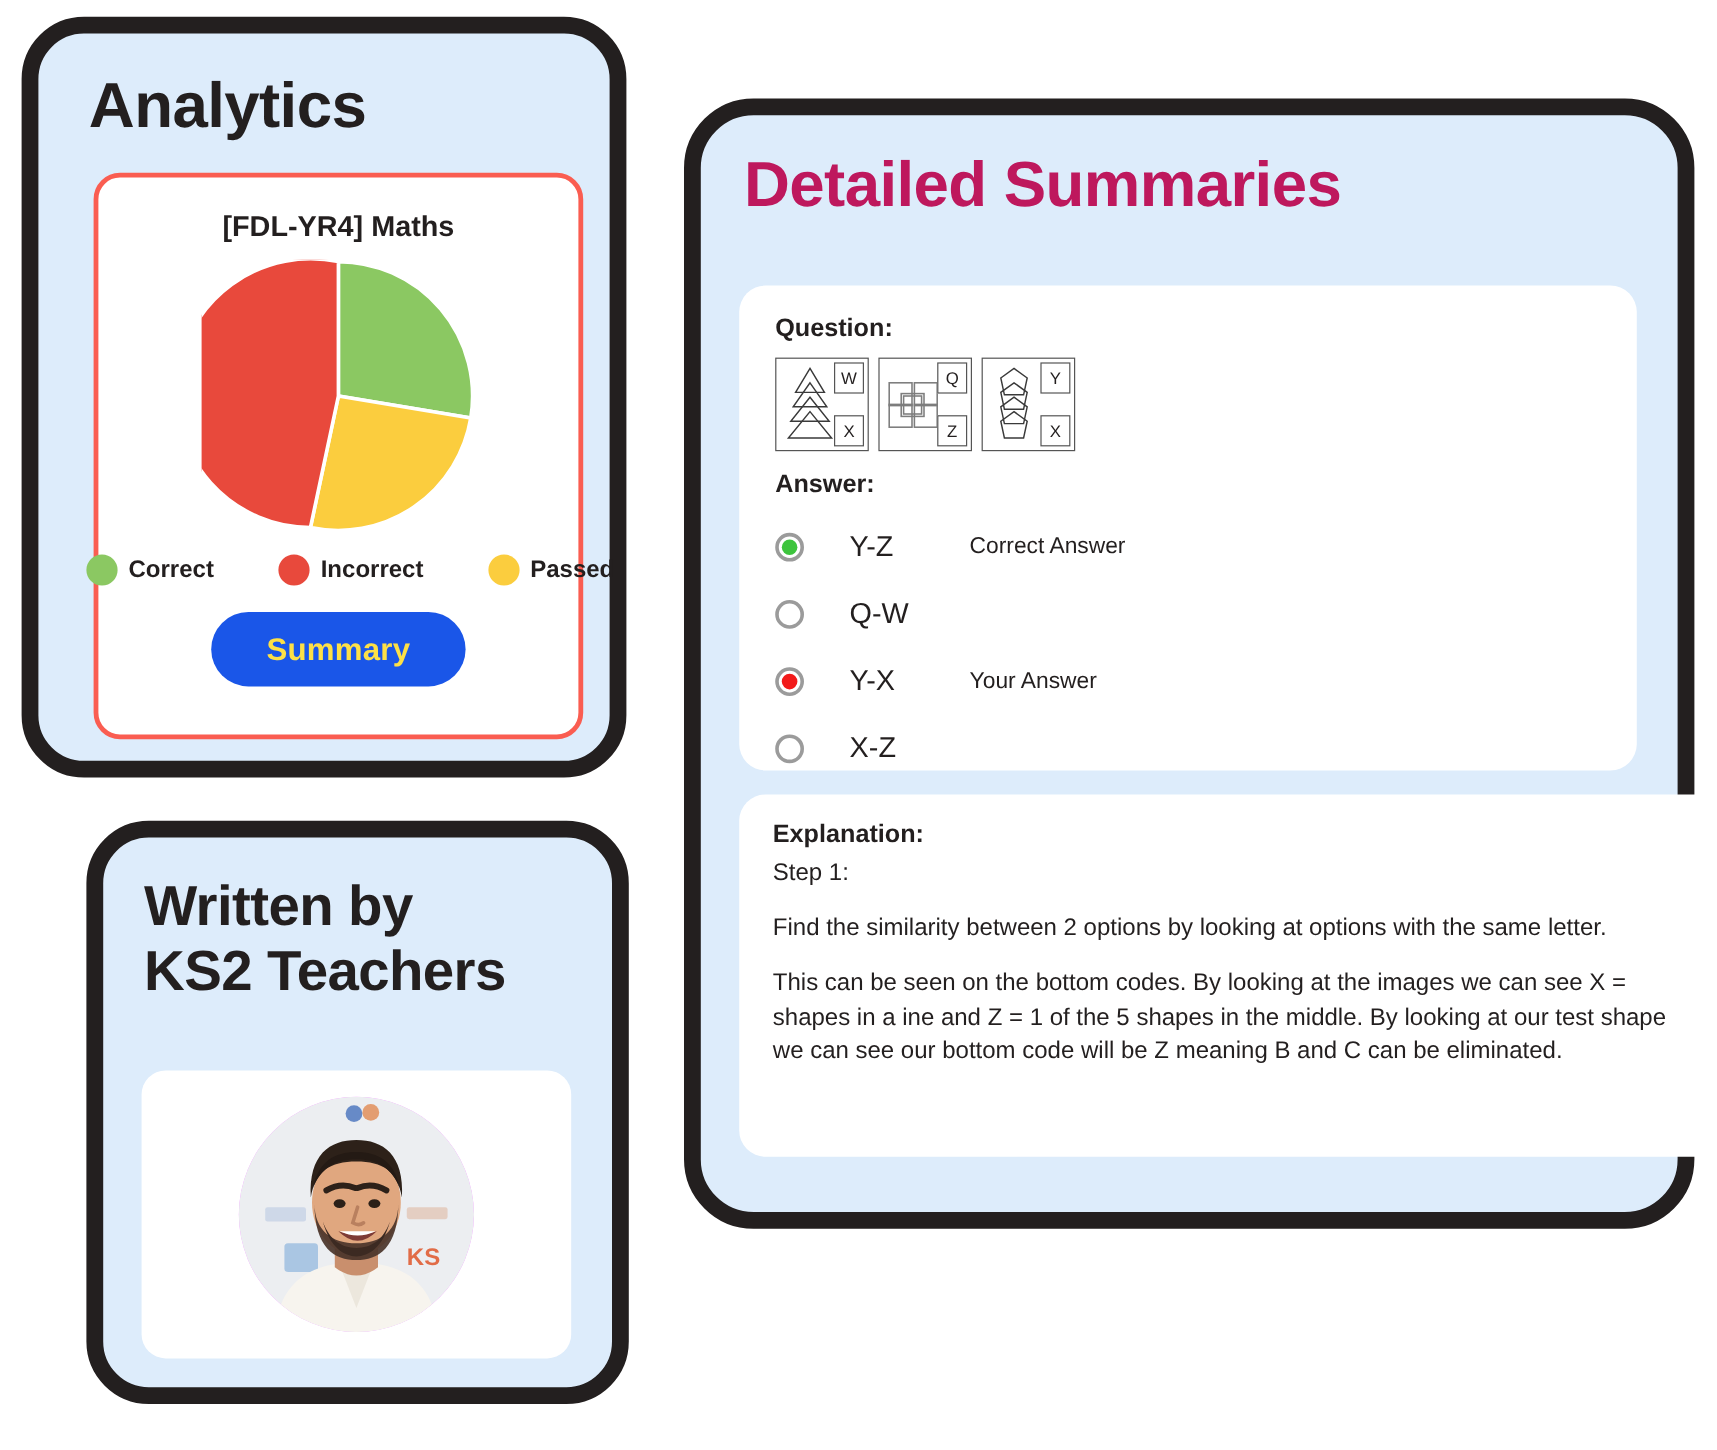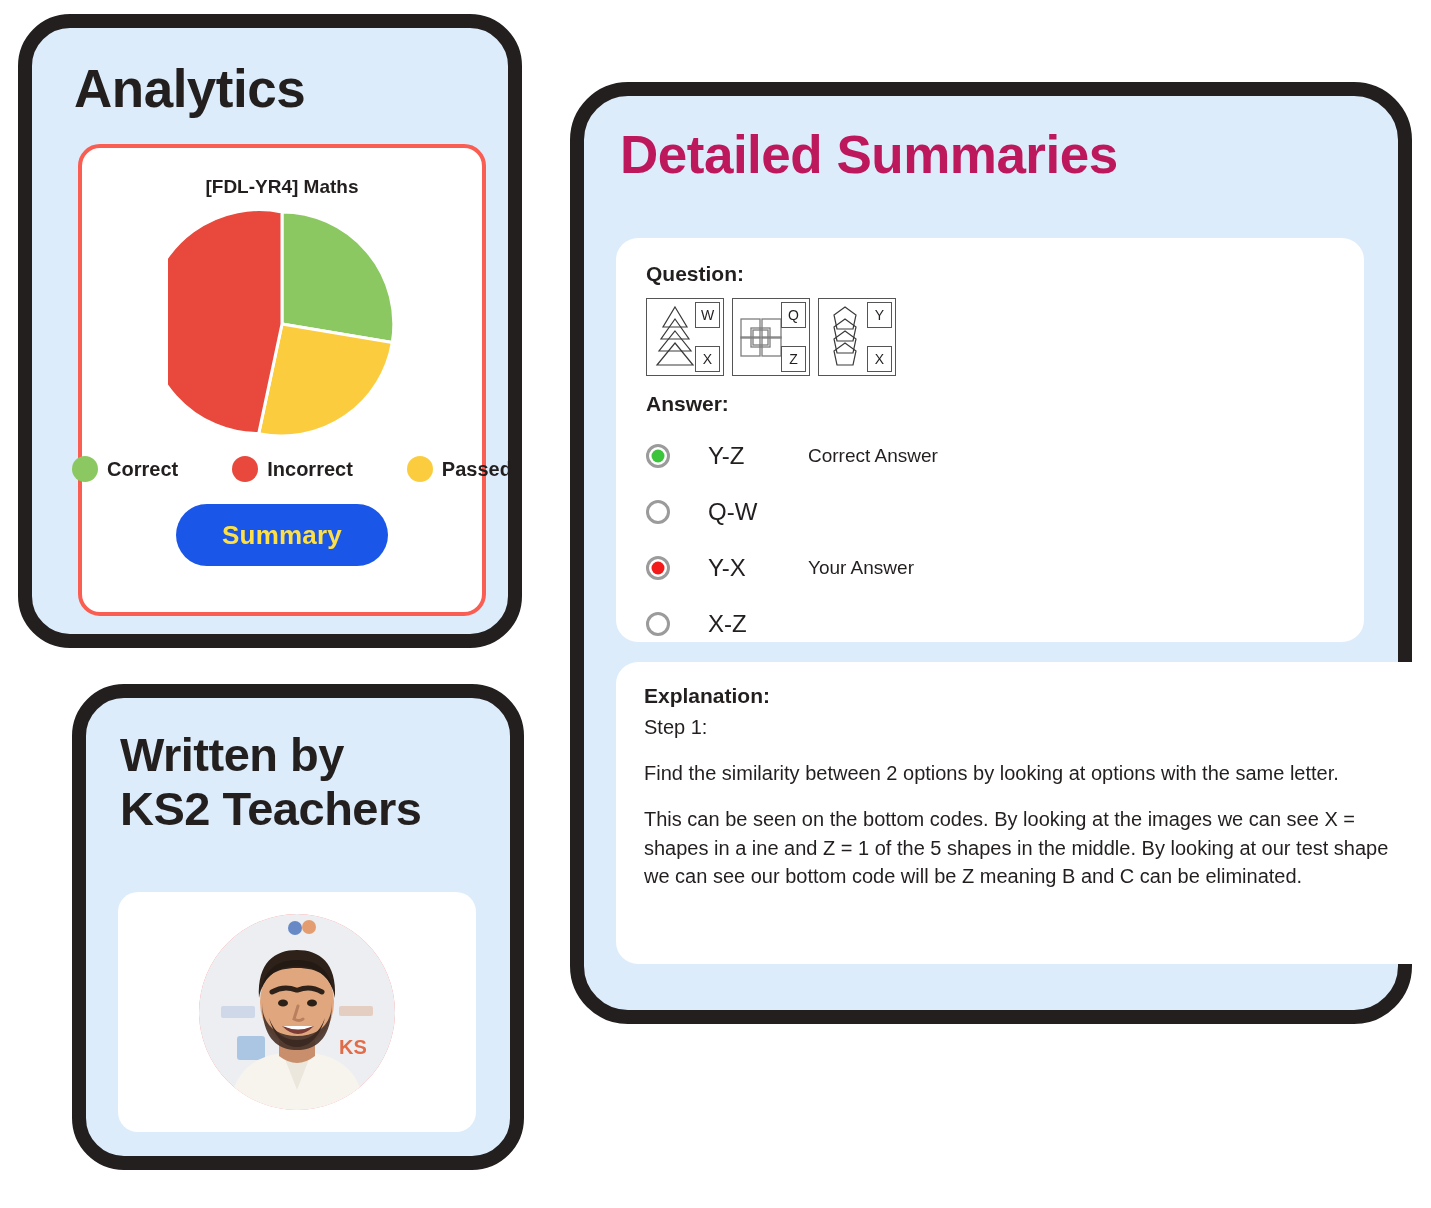--- a/index.html
+++ b/index.html
@@ -47,21 +47,21 @@
     width: 408px;
     height: 472px;
     background: #ffffff;
     border: 4px solid #fa5d51;
     border-radius: 22px;
     box-sizing: border-box;
   }
   .chart-heading {
     text-align: center;
     margin-top: 28px;
-    font-size: 19px;
+    font-size: 24px;
     font-weight: 700;
     color: #231f1f;
   }
   .pie-wrap {
     display: flex;
     justify-content: center;
     margin-top: 12px;
   }
   .pie {
     width: 228px;
@@ -139,21 +139,21 @@
   }
   .avatar {
     position: absolute;
     left: 50%;
     top: 50%;
     transform: translate(-50%, -50%);
     width: 196px;
     height: 196px;
     border-radius: 50%;
     overflow: hidden;
-    background: #fca5a5;
+    background: #f0abfc;
   }
   .avatar svg { display: block; }
 
   
   #summaries-card {
     left: 570px;
     top: 82px;
     width: 842px;
     height: 942px;
     border-radius: 58px;

